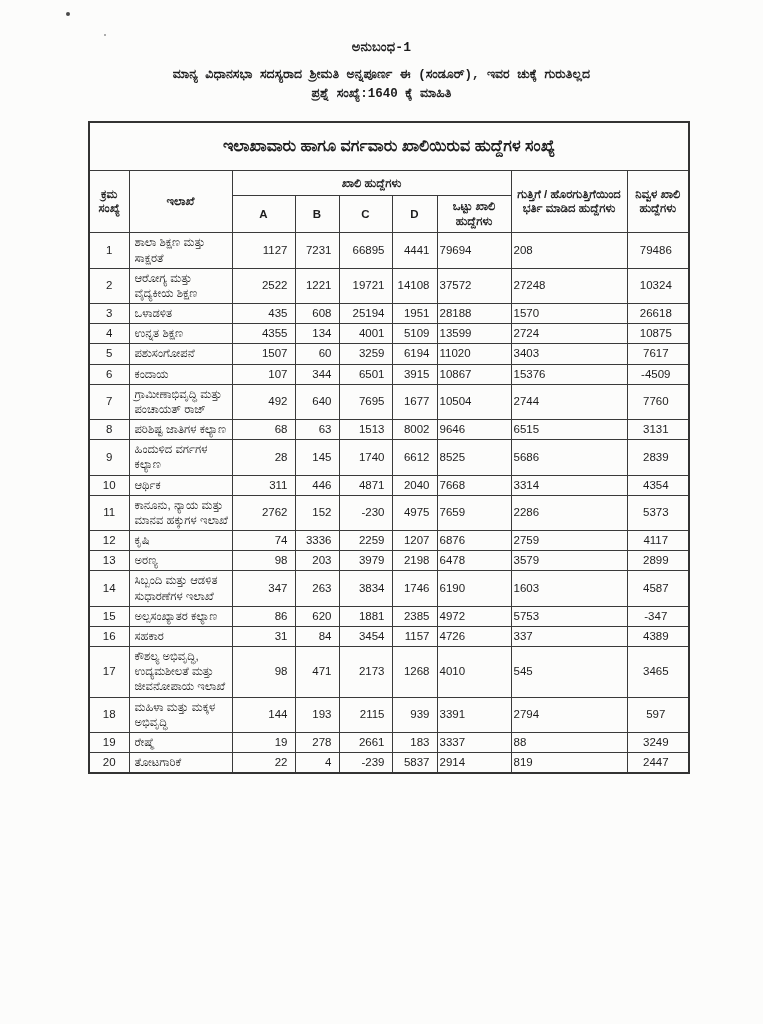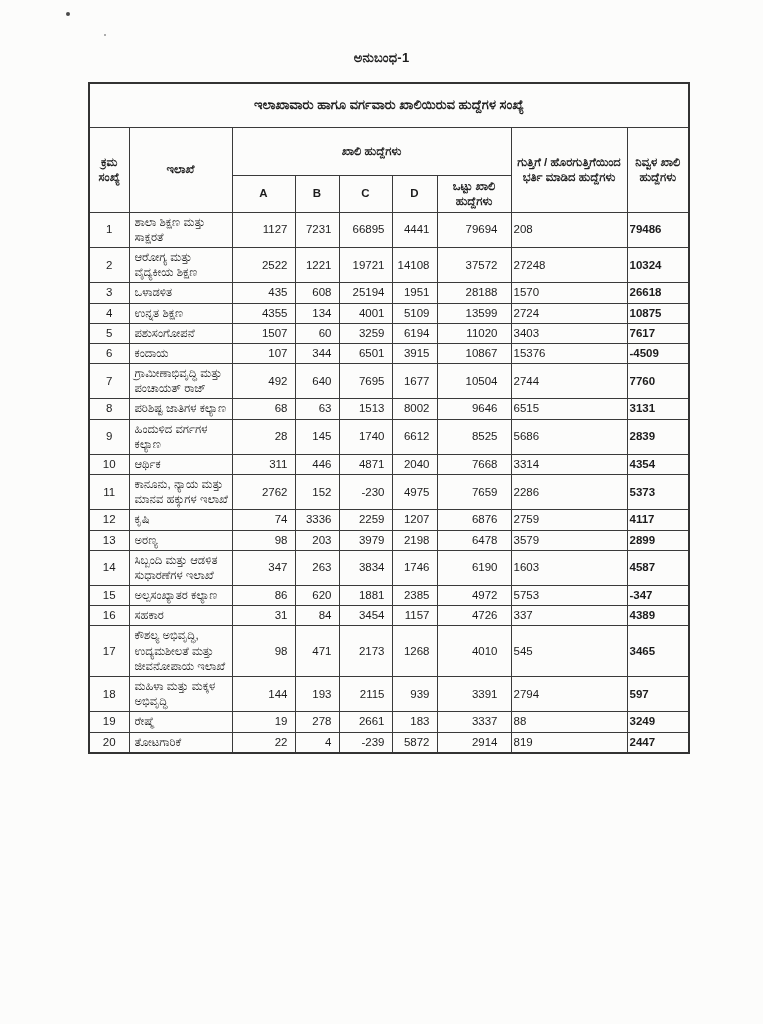--- a/index.html
+++ b/index.html
@@ -10,21 +10,21 @@
     margin:0 auto;
     background:#fcfcfb;
     font-family:"Liberation Sans","DejaVu Sans",sans-serif;
     color:#1c1c1c;
     overflow:hidden;
   }
   .speck { position:absolute; background:#4a4a4a; border-radius:50%; }
   .speck-1 { left:66px; top:12px; width:4px; height:4px; }
   .speck-2 { left:104px; top:34px; width:2px; height:2px; opacity:.6; }
 
-  .doc-header { padding-top:50px; text-align:center; }
+  .doc-header { padding-top:40px; text-align:center;font-family:Liberation Mono, monospace; }
   .doc-title { font-size:13px; font-weight:bold; letter-spacing:.2px; }
   .doc-subtitle { margin-top:11px; font-size:12.5px; font-weight:bold; line-height:1.55; }
   .doc-subtitle div { white-space:nowrap; }
 
   .table-wrap { margin:16px 0 0 88px; }
   table {
     border-collapse:collapse;
     table-layout:fixed;
     width:600px;
     background:#fcfcfb;
@@ -35,41 +35,45 @@
   col.c-b     { width:44px; }
   col.c-c     { width:53px; }
   col.c-d     { width:45px; }
   col.c-tot   { width:74px; }
   col.c-con   { width:116px; }
   col.c-net   { width:62px; }
 
   th, td { border:1px solid #3a3a3a; font-size:11.5px; vertical-align:middle; }
   table { border:2px solid #333; }
 
-  th.caption-cell { padding:13px 8px; font-size:13px; font-weight:bold; text-align:center; }
+  th.caption-cell { padding:13px 8px; font-size:16px; font-weight:bold; text-align:center; }
   thead th { font-weight:bold; text-align:center; padding:3px 2px; line-height:1.3; }
-  th.group-cell { padding:16px 2px; }
+  th.group-cell { padding:5px 2px; }
 
   tbody td { padding:2px 2px; line-height:1.32; }
   td.sl   { text-align:center; }
   td.dept { text-align:left; padding-left:5px; padding-right:3px;margin-top:8px; }
   td.num  { text-align:right; padding-right:7px; font-variant-numeric:tabular-nums; }
-  td.tot  { text-align:right; padding-right:13px; }
+  td.tot  { text-align:left; padding-right:13px; }
   td.con  { text-align:left; padding-right:20px; }
-  td.net  { text-align:left; padding-right:6px; font-weight:bold; }
+  td.net  { text-align:center; padding-right:6px; font-weight:normal; }
 </style>
 </head>
 <body>
 
 <div class="page">
   <span class="speck speck-1"></span>
   <span class="speck speck-2"></span>
 
   <div class="doc-header">
     <div class="doc-title">ಅನುಬಂಧ-1</div>
+    <div class="doc-subtitle">
+      <div>ಮಾನ್ಯ ವಿಧಾನಸಭಾ ಸದಸ್ಯರಾದ ಶ್ರೀಮತಿ ಅನ್ನಪೂರ್ಣ ಈ (ಸಂಡೂರ್), ಇವರ ಚುಕ್ಕೆ ಗುರುತಿಲ್ಲದ</div>
+      <div>ಪ್ರಶ್ನೆ ಸಂಖ್ಯೆ:1640 ಕ್ಕೆ ಮಾಹಿತಿ</div>
+    </div>
   </div>
 
   <div class="table-wrap">
     <table>
       <colgroup>
         <col class="c-sl">
           <col class="c-dept">
           <col class="c-a">
           <col class="c-b">
         <col class="c-c">
@@ -325,21 +329,21 @@
       <td class="con">88</td>
       <td class="net">3249</td>
     </tr>
 
     <tr>
       <td class="sl">20</td>
       <td class="dept">ತೋಟಗಾರಿಕೆ</td>
       <td class="num">22</td>
       <td class="num">4</td>
       <td class="num">-239</td>
-      <td class="num">5872</td>
+      <td class="num">5837</td>
       <td class="tot">2914</td>
       <td class="con">819</td>
       <td class="net">2447</td>
     </tr>
   </tbody>
     </table>
   </div>
 
 </div>
 

